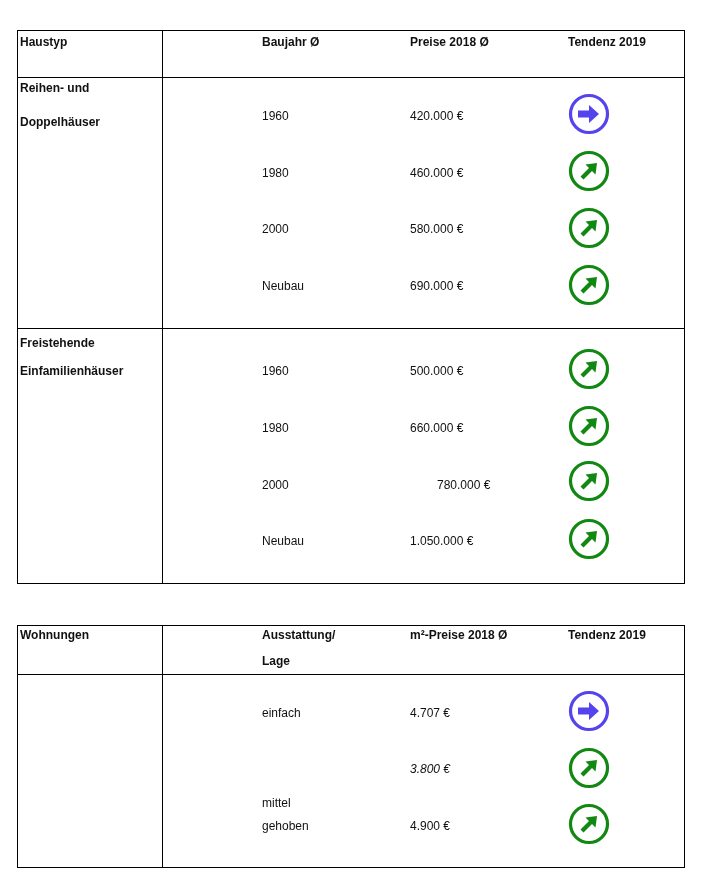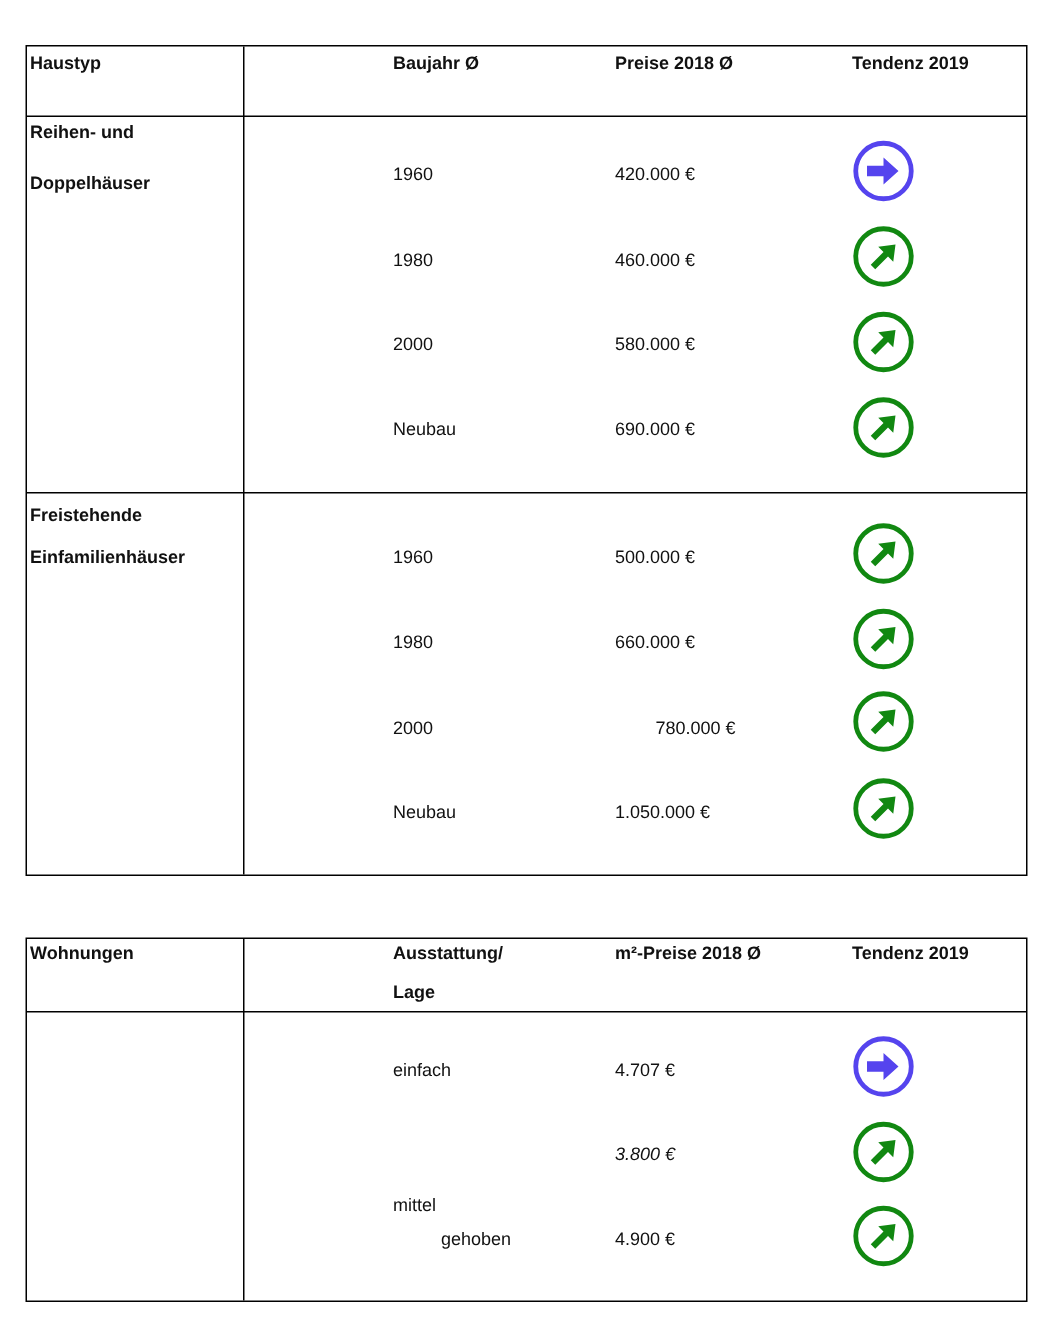--- a/index.html
+++ b/index.html
@@ -122,18 +122,18 @@
     </svg>
 </div>
 <div>
   <span class="t" style="left:262px;top:789px;">mittel</span>
   <span class="t" style="left:410px;top:755px;font-style:italic;">3.800 €</span>
   <svg class="icon" style="left:568px;top:747px;">
       <use href="#ic-up"></use>
     </svg>
 </div>
 <div>
-  <span class="t" style="left:262px;top:812px;margin-left:32px;">gehoben</span>
+  <span class="t" style="left:262px;top:812px;">gehoben</span>
   <span class="t" style="left:410px;top:812px;">4.900 €</span>
   <svg class="icon" style="left:568px;top:803px;">
       <use href="#ic-up"></use>
     </svg>
 </div>
 
 </body></html>

